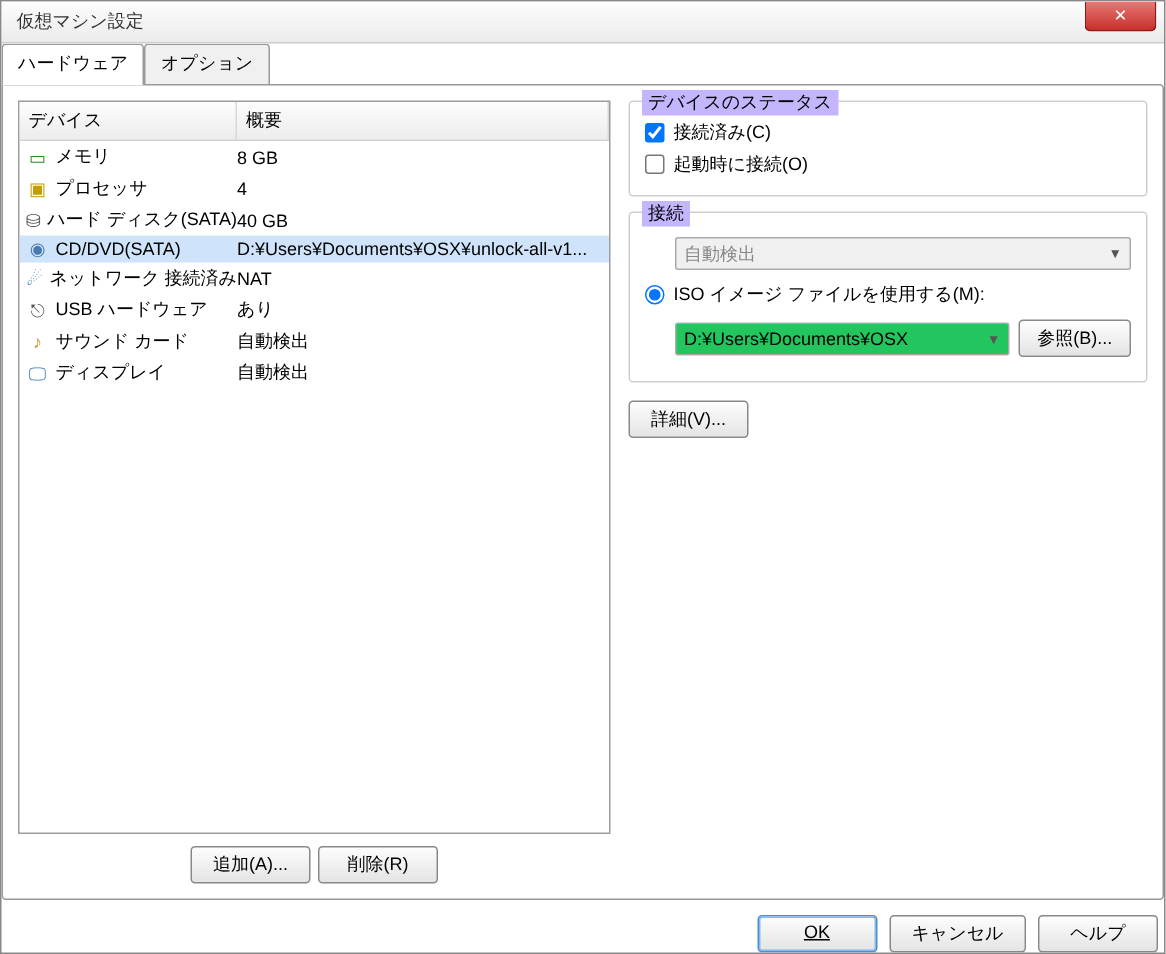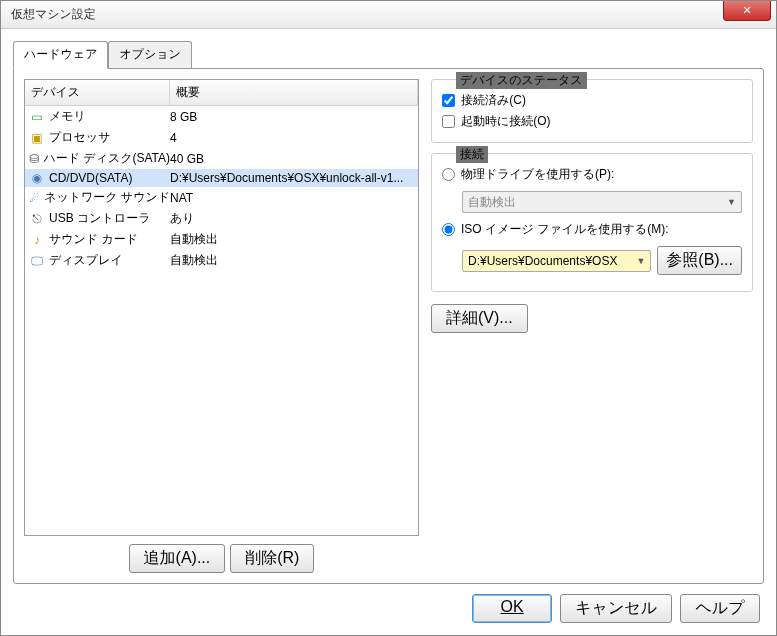--- a/index.html
+++ b/index.html
@@ -31,21 +31,21 @@
   border-top: none;
   border-radius: 0 0 4px 4px;
   color: #fff;
   display: flex;
   align-items: center;
   justify-content: center;
   font-size: 11px;
   cursor: pointer;
 }
 .dialog-body {
-  padding: 12px;
+  padding: 0;
   height: calc(100% - 28px);
   display: flex;
   flex-direction: column;
 }
 .tabs-wrap {
   display: flex;
   position: relative;
   z-index: 2;
 }
 .tab {
@@ -120,21 +120,21 @@
   margin-top: 8px;
   display: flex;
   justify-content: center;
   gap: 5px;
 }
 .btn {
   border: 1px solid #888;
   border-radius: 3px;
   background: linear-gradient(to bottom, #fdfdfd, #e4e4e4);
   padding: 3px 14px;
-  font-size: 16px;
+  font-size: 12px;
   cursor: pointer;
   min-width: 80px;
   text-align: center;
 }
 .btn.default {
   border: 1px solid #4a90d9;
   box-shadow: 0 0 0 1px #88b8e8 inset;
   text-decoration: underline;
 }
 .right-panel {
@@ -145,24 +145,23 @@
 .group {
   border: 1px solid #cfcfcf;
   border-radius: 3px;
   padding: 10px 10px 10px 10px;
   margin-bottom: 10px;
   position: relative;
 }
 .group > .legend {
   position: absolute;
   top: -8px; left: 8px;
-  background: #737373;
+  background: #c4b5fd;
   padding: 0 4px;
   font-size: 12px;
-  margin-left: 16px;
 }
 .check-row, .radio-row {
   display: flex;
   padding: 2px 0;
 }
 .check-row input, .radio-row input { margin-right: 6px; }
 .radio-sub {
   margin: 6px 0 6px 20px;
   display: flex;
   gap: 6px;
@@ -173,21 +172,21 @@
   background: #f0f0f0;
   color: #888;
   padding: 3px 5px;
   height: 22px;
   flex: 1;
   display: flex;
   align-items: center;
   justify-content: space-between;
   border-radius: 2px;
 }
-.select-box.enabled { background: #fef9c3; color: #000; }
+.select-box.enabled { background: #22c55e; color: #000; }
 .select-arrow { font-size: 9px; color: #555; }
 .radio-sub .btn { min-width: 75px; padding: 3px 8px; }
 .adv-btn-row {
   display: flex;
   justify-content: flex-start;
   margin-top: 2px;
 }
 .bottom-btns {
   display: flex;
   justify-content: flex-end;
@@ -254,28 +253,28 @@
             <div class="dl-row selected">
               <div class="c-dev">
                 <span class="ico ic-cd">◉</span>
                 <span>CD/DVD(SATA)</span>
               </div>
               <div class="c-sum">D:¥Users¥Documents¥OSX¥unlock-all-v1...</div>
             </div>
             <div class="dl-row">
               <div class="c-dev">
                 <span class="ico ic-net">☄</span>
-                <span>ネットワーク サウンド</span>
+                <span>ネットワーク 接続済み</span>
               </div>
               <div class="c-sum">NAT</div>
             </div>
             <div class="dl-row">
               <div class="c-dev">
                 <span class="ico ic-usb">⎋</span>
-                <span>USB コントローラ</span>
+                <span>USB ハードウェア</span>
               </div>
               <div class="c-sum">あり</div>
             </div>
             <div class="dl-row">
               <div class="c-dev">
                 <span class="ico ic-snd">♪</span>
                 <span>サウンド カード</span>
               </div>
               <div class="c-sum">自動検出</div>
             </div>
@@ -304,24 +303,20 @@
         </label>
         <label class="check-row">
           <input type="checkbox" id="chk-poweron" style="">
           <span>起動時に接続(O)</span>
         </label>
       </div>
 
       <div class="group">
         <span class="legend">接続</span>
 
-        <label class="radio-row">
-          <input type="radio" name="conn" id="rad-phys" style="">
-          <span>物理ドライブを使用する(P):</span>
-        </label>
         <div class="radio-sub">
           <div class="select-box">
             <span>自動検出</span>
             <span class="select-arrow">▼</span>
           </div>
         </div>
 
         <label class="radio-row">
           <input type="radio" name="conn" id="rad-iso" checked="" style="">
           <span>ISO イメージ ファイルを使用する(M):</span>

